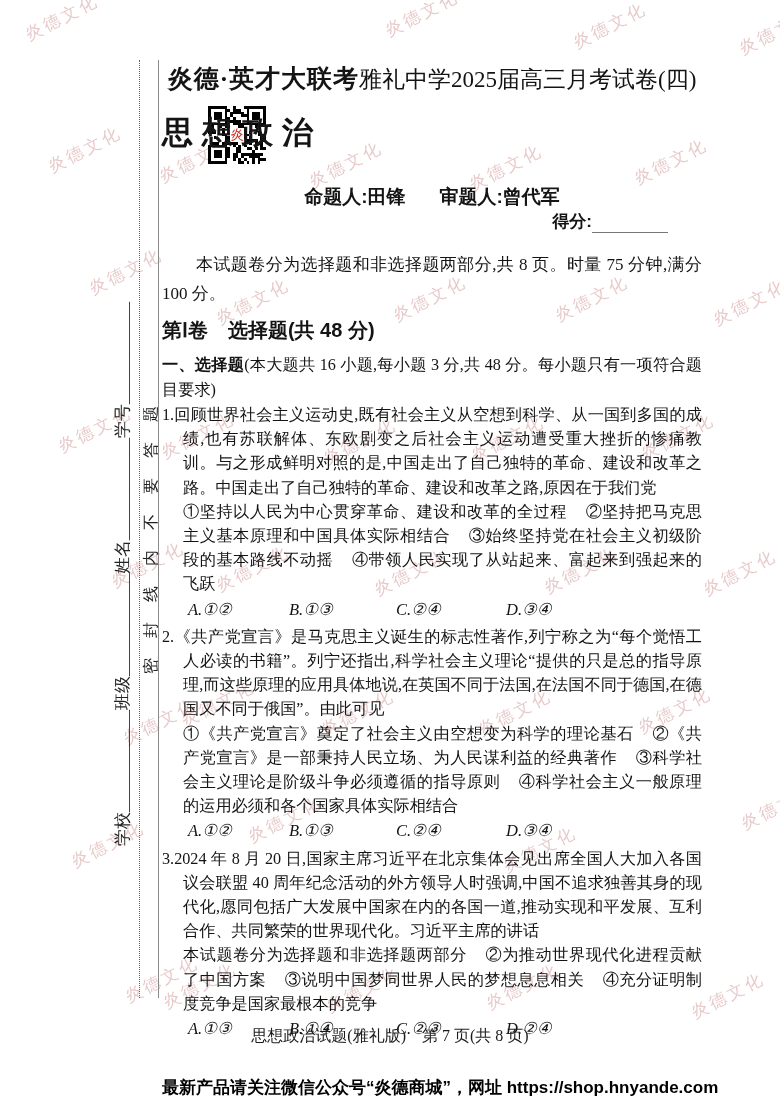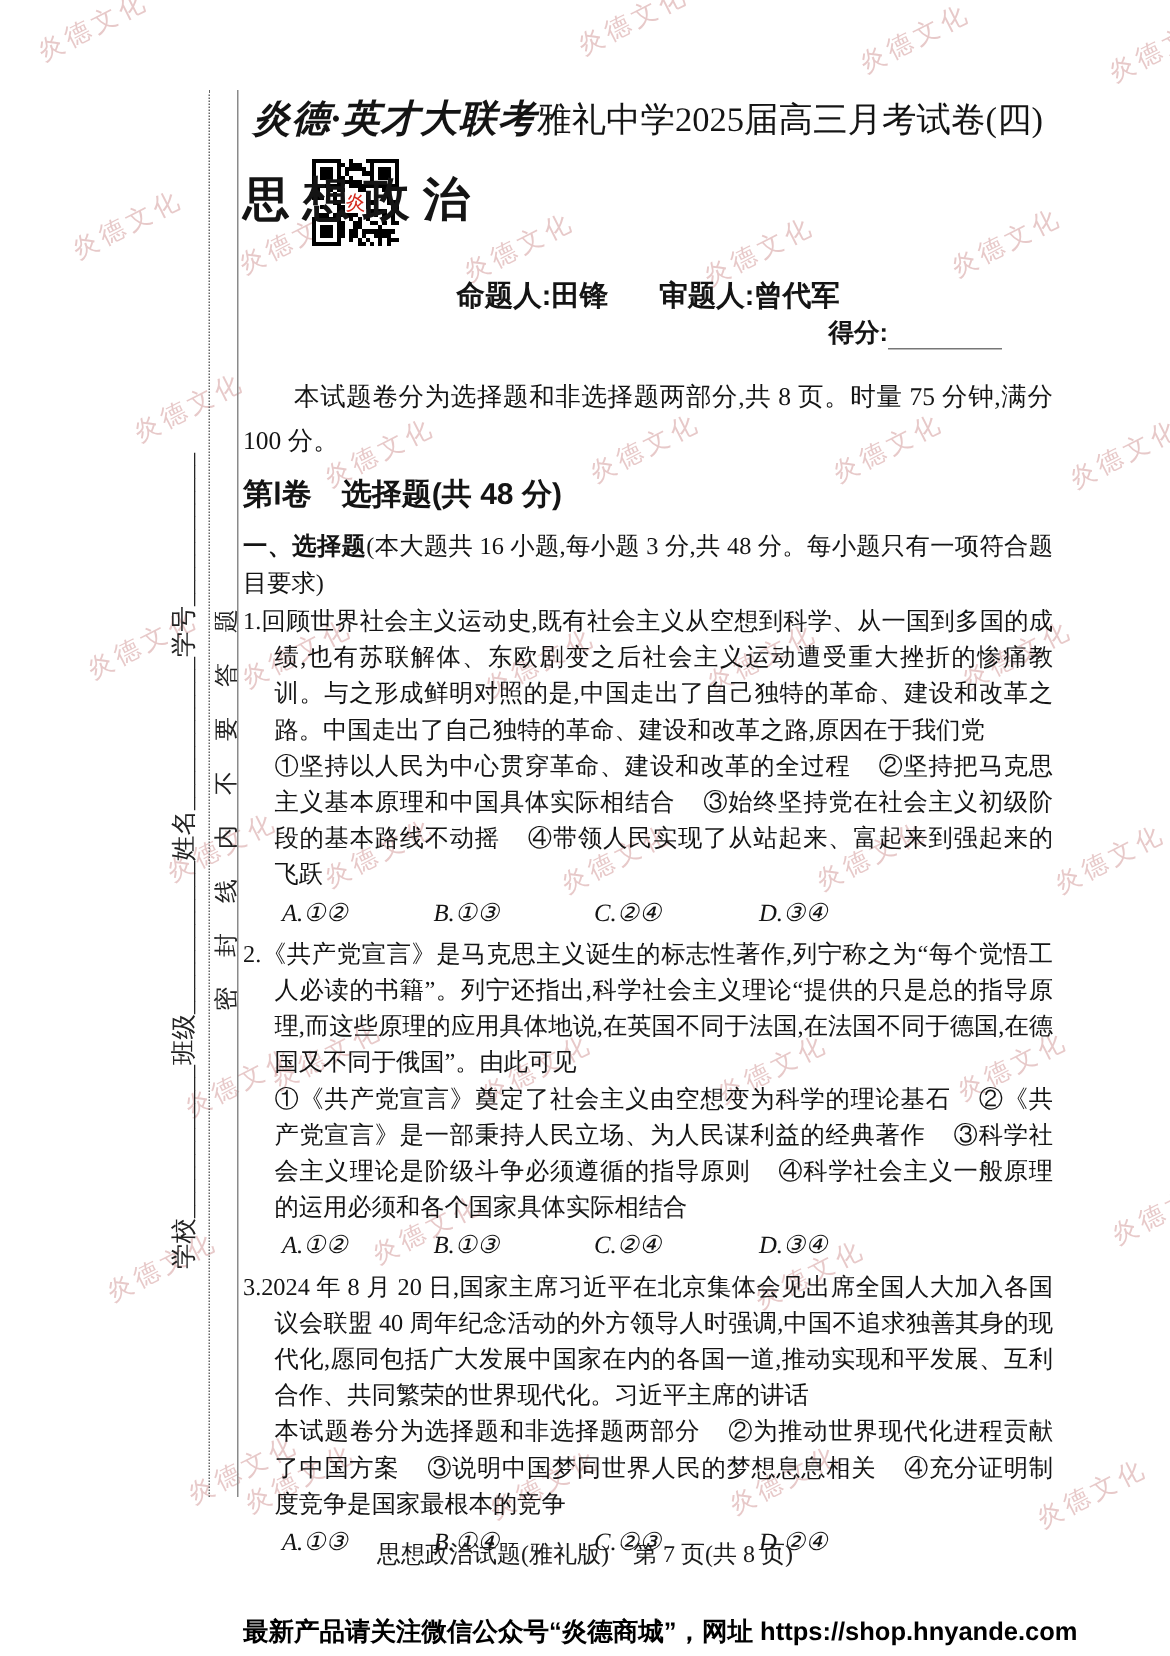--- a/index.html
+++ b/index.html
@@ -16,21 +16,21 @@
       background:#8a8a8a;z-index:1;}
   .vtext{position:absolute;white-space:nowrap;transform:rotate(-90deg);
       transform-origin:0 0;z-index:1;color:#222;}
   .fields-vtext{left:111px;top:846px;font-size:17px;}
   .seal-vtext{left:141px;top:674px;font-size:16px;letter-spacing:20px;}
   
   .main{position:absolute;left:162px;top:0;width:540px;z-index:2;}
   .head-area{position:relative;height:250px;}
   .paper-title{position:absolute;top:62px;left:0;width:100%;text-align:center;
       font-size:23px;white-space:nowrap;}
-  .brand{font-weight:bold;font-style:italic;font-size:25px;letter-spacing:1px;}
+  .brand{font-weight:bold;font-size:25px;letter-spacing:1px;}
   .qr{position:absolute;left:46px;top:106px;width:58px;height:58px;}
   .subject{position:absolute;top:112px;left:0;width:100%;text-align:left;
       font-size:31px;font-weight:bold;letter-spacing:9px;
       font-family:"Liberation Sans",sans-serif;}
   .authors{position:absolute;top:184px;left:0;width:100%;text-align:center;
       font-size:19px;font-weight:bold;font-family:"Liberation Sans",sans-serif;}
   .authors .gap{display:inline-block;width:34px;}
   .score-row{position:absolute;top:210px;right:34px;font-size:17px;font-weight:bold;
       font-family:"Liberation Sans",sans-serif;}
   .score-line{display:inline-block;width:76px;height:1.05em;border-bottom:1px solid #777;

